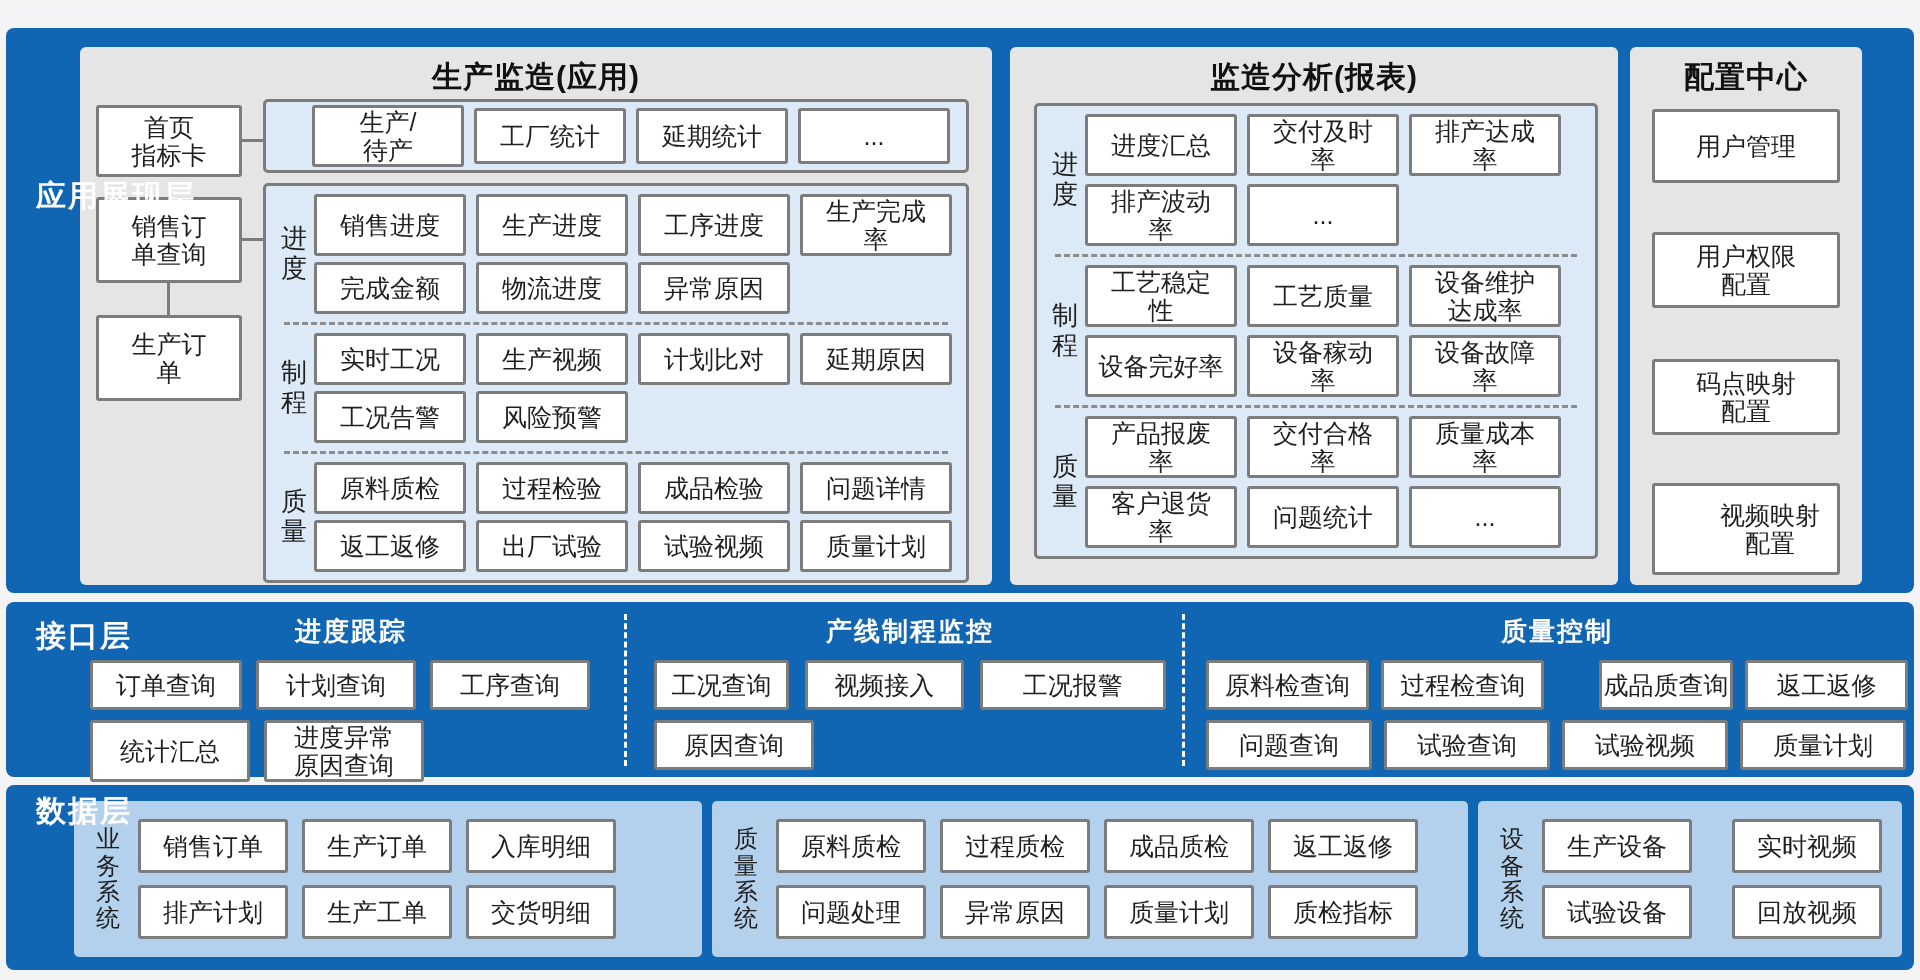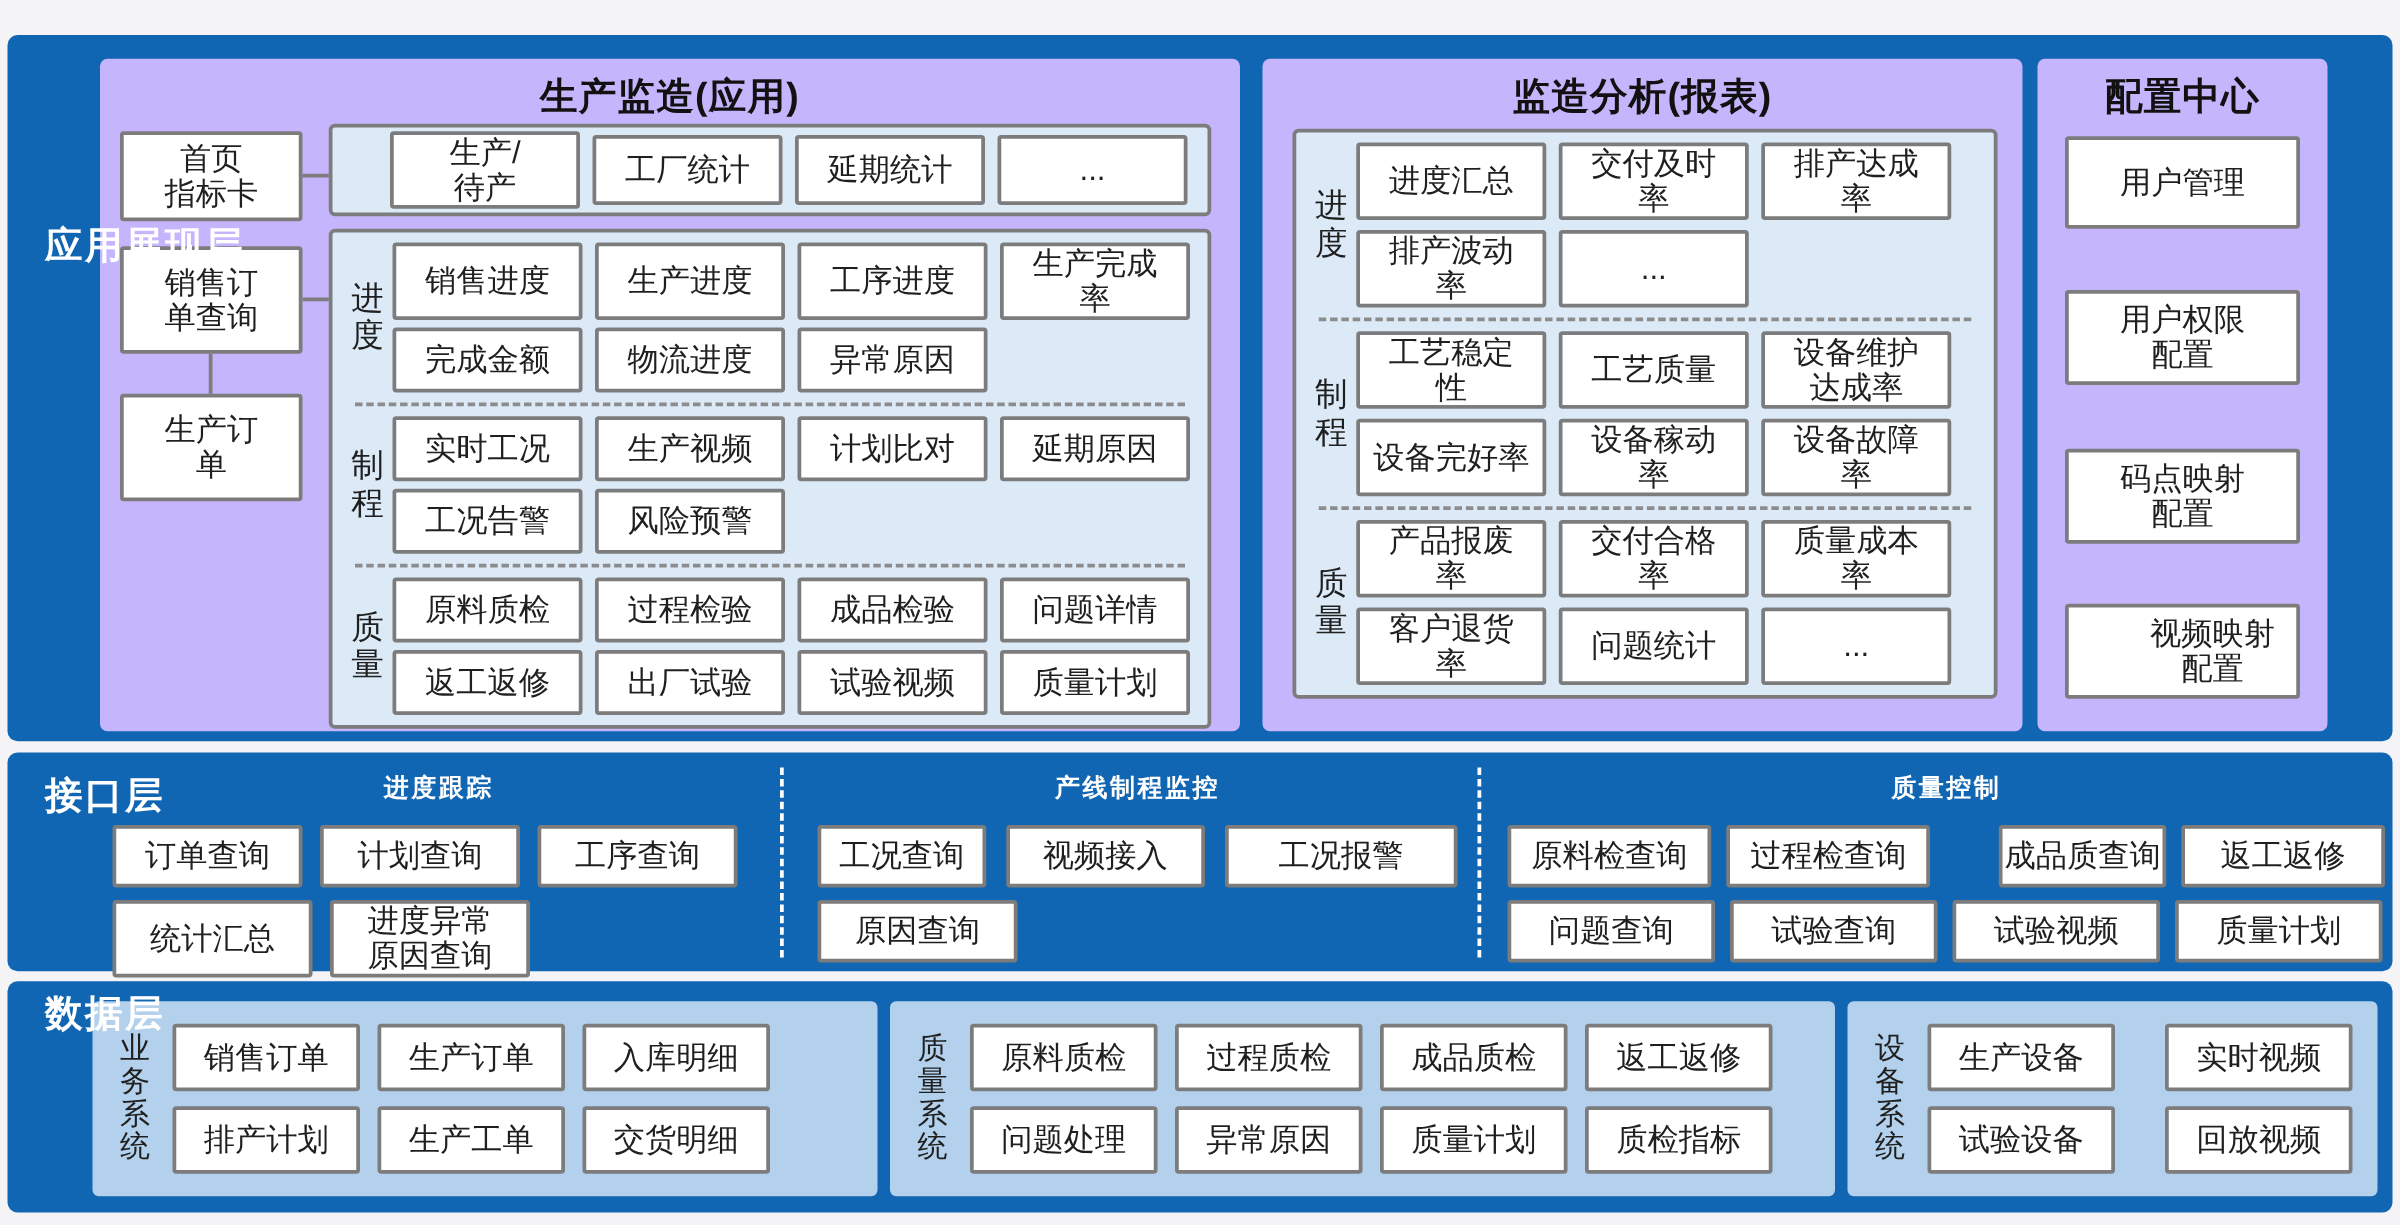--- a/index.html
+++ b/index.html
@@ -7,21 +7,21 @@
   body { font-family:"Liberation Sans","DejaVu Sans",sans-serif; }
   .stage { position:relative; width:1920px; height:980px; background:#f4f4f6; overflow:hidden; }
 
   .band { position:absolute; left:6px; width:1908px; background:#1166b3; border-radius:8px; }
   .band-top { top:28px; height:565px; }
   .band-mid { top:602px; height:175px; }
   .band-bottom { top:785px; height:185px; }
 
   .layer-label { position:absolute; color:#ffffff; font-size:30px; font-weight:bold; z-index:6; white-space:nowrap; letter-spacing:2px; }
 
-  .panel { position:absolute; background:#c4b5fd; border-radius:6px; }
+  .panel { position:absolute; background:#e5e5e5; border-radius:6px; }
   .panel-title { position:absolute; top:10px; left:0; width:100%; text-align:center; font-size:30px; font-weight:bold; color:#111; letter-spacing:1px; }
 
   .tray { position:absolute; background:#dceaf8; border:3px solid #7c7c7c; border-radius:5px; }
 
   .box { background:#ffffff; border:3px solid #7c7c7c; border-radius:3px;
          display:flex; align-items:center; justify-content:center; text-align:center;
          font-size:25px; color:#1f1f1f; line-height:1.12; white-space:pre-line; }
 
   .navbox { position:absolute; }
   .w146 { width:146px; }
@@ -38,21 +38,21 @@
   .tray-main .box { width:152px; min-height:52px; }
   .dashsep { border-top:3px dashed #8c8c8c; margin:8px 10px; }
 
   .tray-report { display:flex; flex-direction:column; padding:8px 8px; }
   .tray-report .box { width:152px; min-height:60px; }
   .tray-report .rows { gap:8px; }
 
   .cfgbox { position:absolute; left:22px; width:188px; }
 
   .ifgroup { position:absolute; top:10px; }
-  .ghead { text-align:center; font-size:20px; font-weight:bold; color:#ffffff; height:38px; line-height:38px; letter-spacing:2px; }
+  .ghead { text-align:center; font-size:26px; font-weight:bold; color:#ffffff; height:38px; line-height:38px; letter-spacing:2px; }
   .ifgroup .brow { margin-top:10px; }
   .ifgroup .box { min-height:50px; }
   .vdash { position:absolute; top:12px; height:152px; border-left:3px dashed #ffffff; }
 
   .sys { position:absolute; top:16px; height:156px; background:#b3d1ec; border-radius:5px;
          display:flex; align-items:center; padding:0 16px; }
   .sys .vlabel { font-size:24px; line-height:1.1; width:36px; }
   .sys .rows { margin-left:12px; gap:12px; }
   .sys .box { width:150px; height:54px; }
 
@@ -212,21 +212,21 @@
       </div>
     </div>
 
     <div class="panel" style="left:1624px; top:19px; width:232px; height:538px;">
       <div class="panel-title">配置中心</div>
       <div class="box cfgbox" style="top:62px; height:74px;">用户管理</div>
       <div class="box cfgbox" style="top:185px; height:76px;">用户权限
 配置</div>
       <div class="box cfgbox" style="top:312px; height:76px;">码点映射
 配置</div>
-      <div class="box cfgbox" style="top:436px; height:76px;padding-left:48px;">视频映射
+      <div class="box cfgbox" style="top:436px; height:92px;padding-left:48px;">视频映射
 配置</div>
     </div>
   </section>
 
   <section class="band band-mid">
     <div class="layer-label" style="left:30px; top:14px;">接口层</div>
 
     <div class="ifgroup" style="left:84px; width:522px;">
       <div class="ghead">进度跟踪</div>
       <div class="brow" style="gap:14px;">

